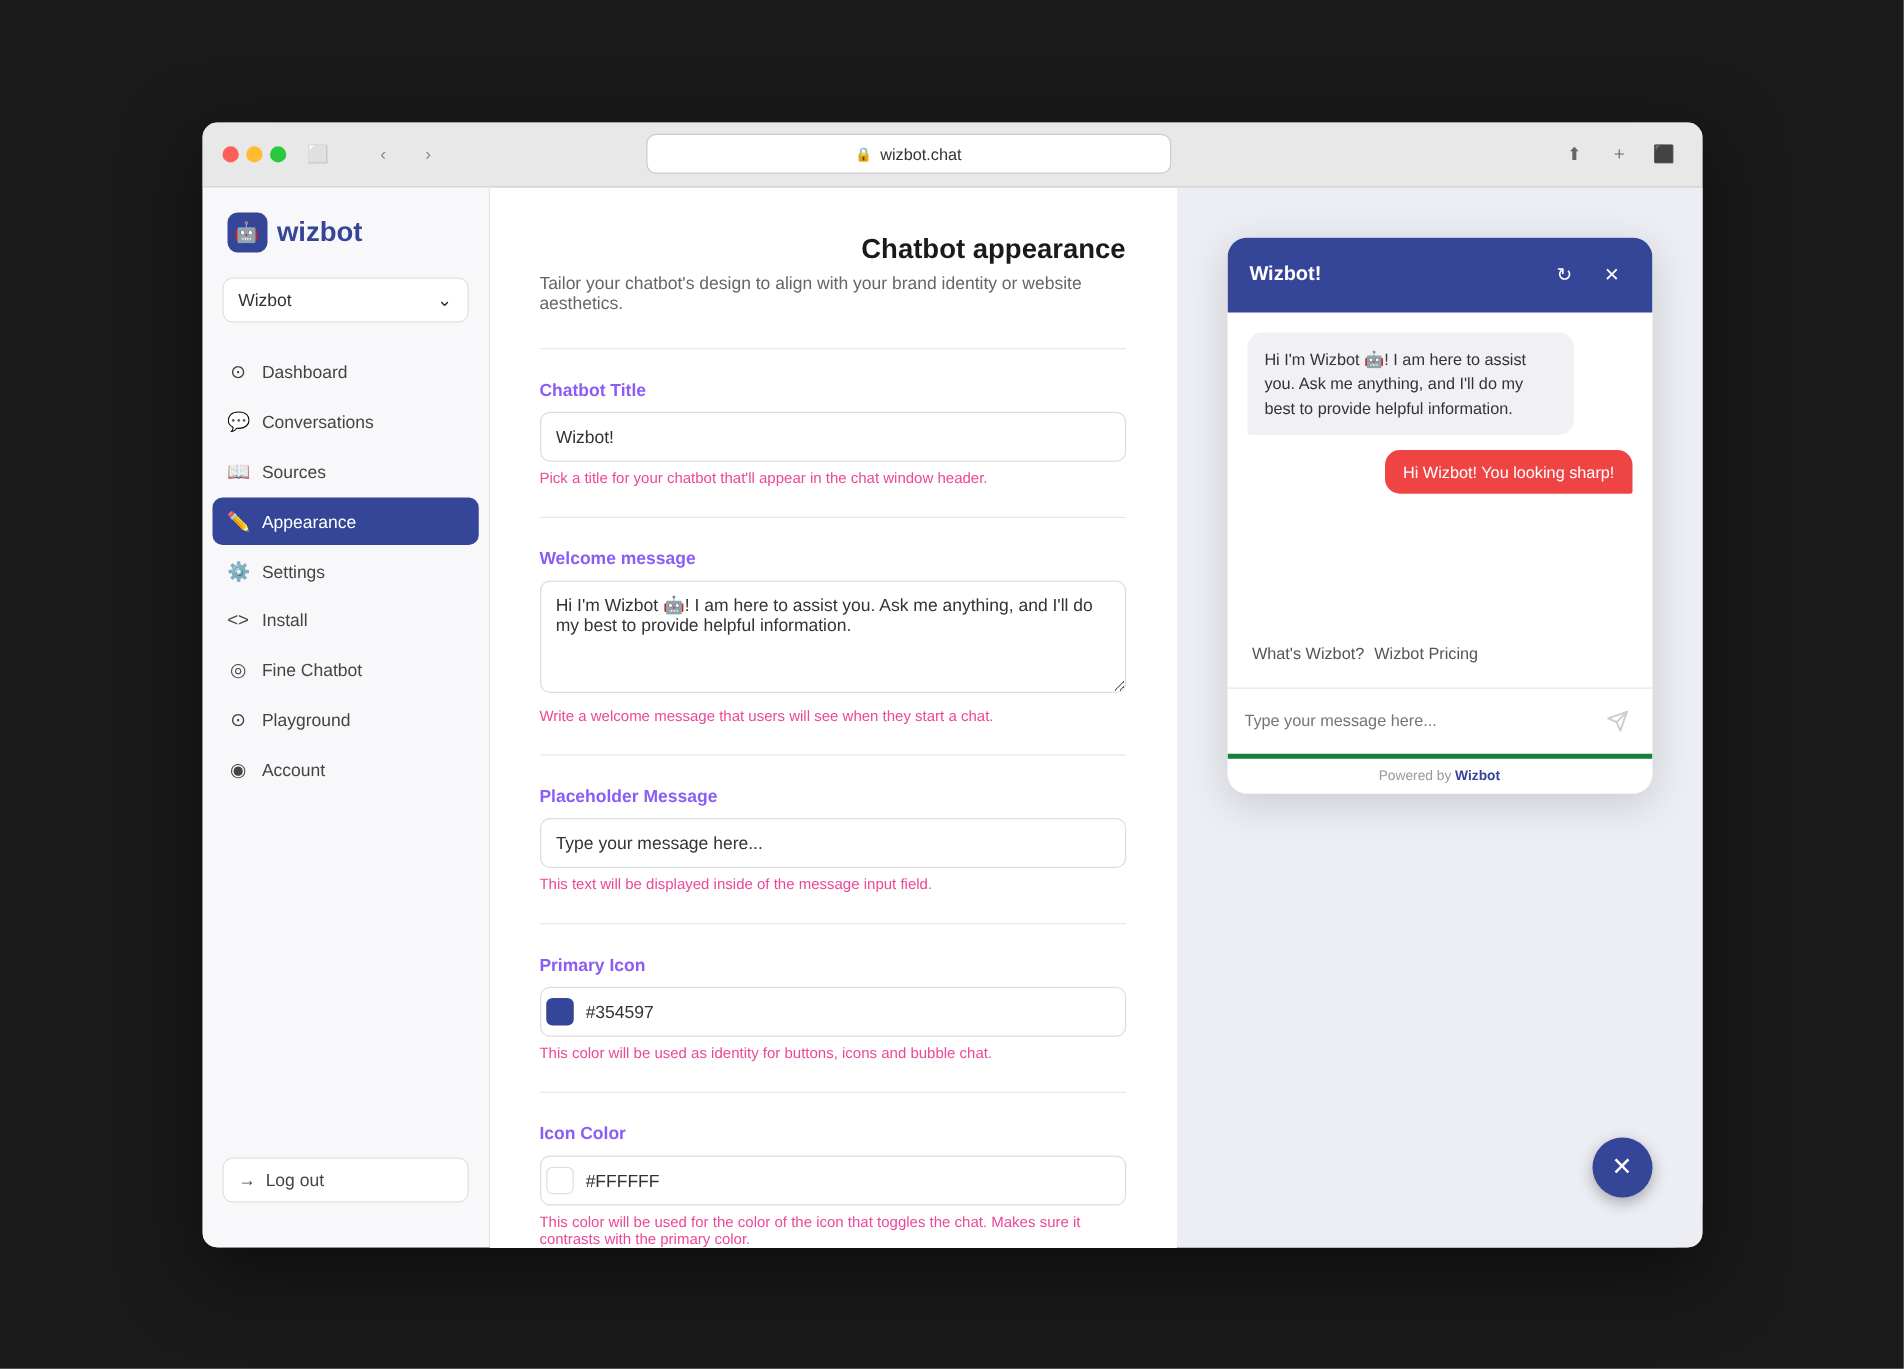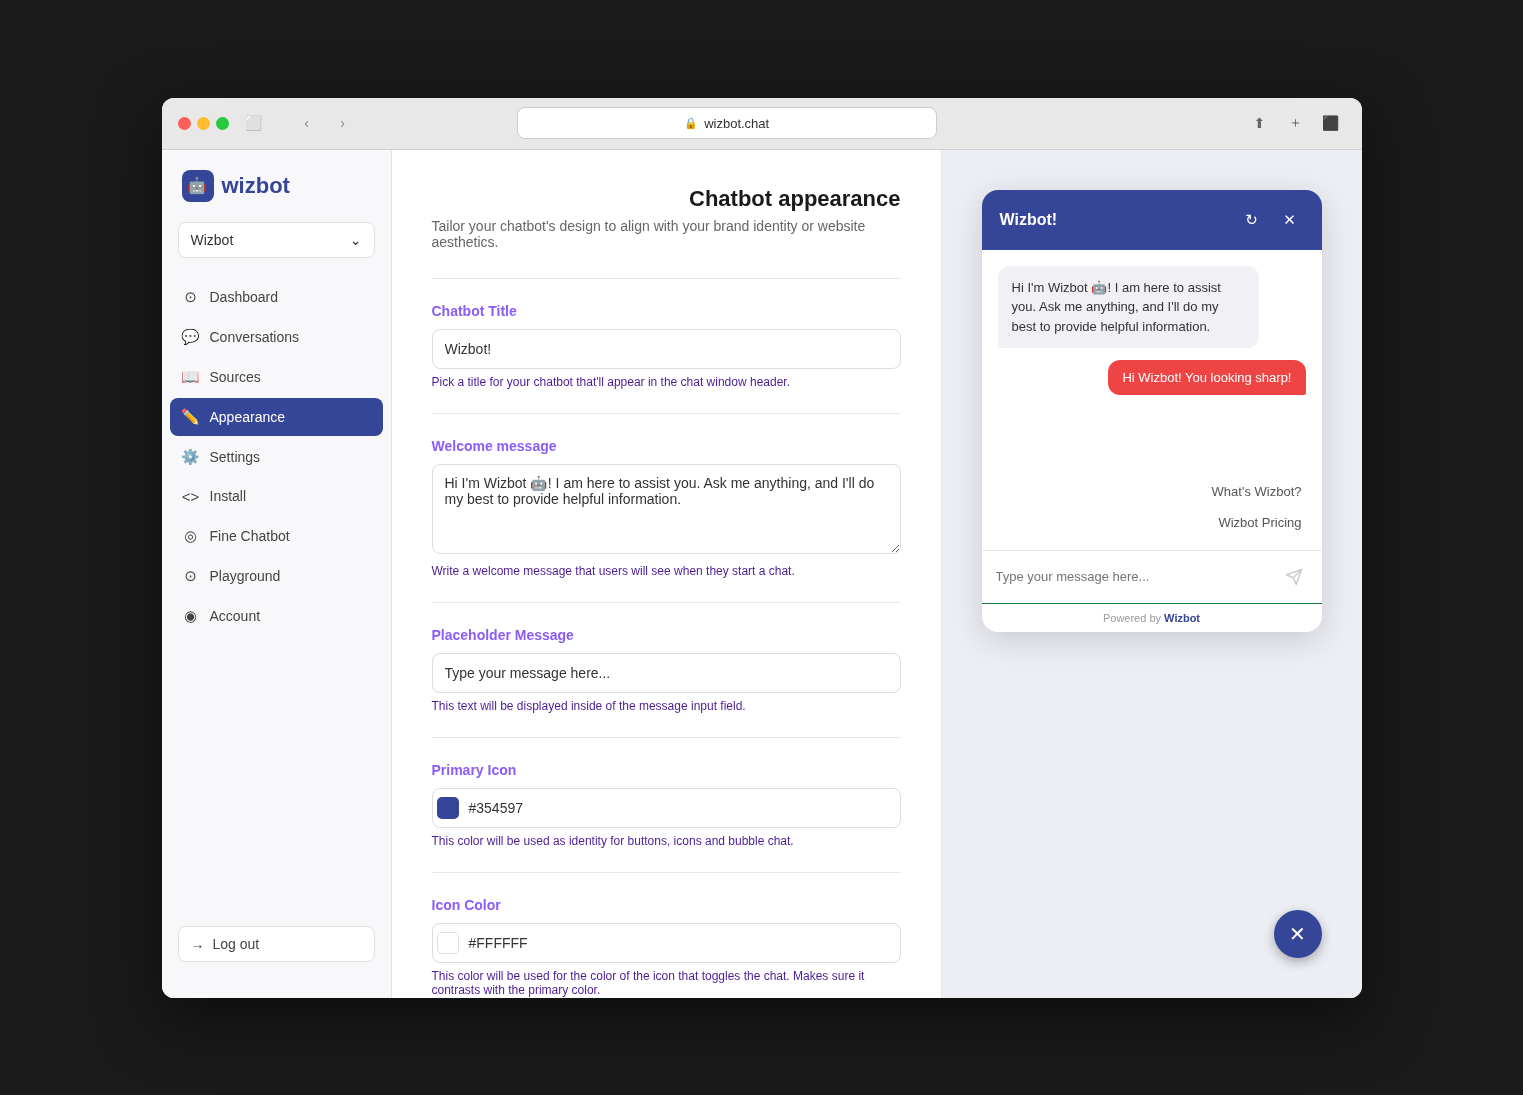--- a/index.html
+++ b/index.html
@@ -266,21 +266,21 @@
       font-size: 14px;
       color: #333;
       outline: none;
       resize: vertical;
       background: white;
       font-family: inherit;
     }
 
     .form-hint {
       font-size: 12px;
-      color: #4c1d95;
+      color: #ec4899;
       margin-top: 6px;
     }
 
     .color-input-wrapper {
       display: flex;
       align-items: center;
       gap: 10px;
       height: 40px;
       border: 1px solid #ddd;
       border-radius: 8px;
@@ -373,21 +373,21 @@
       color: white;
       border-radius: 12px 12px 2px 12px;
       padding: 10px 14px;
       font-size: 13px;
       align-self: flex-end;
       max-width: 80%;
     }
 
     .suggestions {
       display: flex;
-      flex-direction: column;
+      flex-direction: row;
       align-items: flex-end;
       gap: 8px;
       margin-top: auto;
       padding: 0 4px;
     }
     .suggestion-chip {
       background: transparent;
       border: none;
       font-size: 13px;
       color: #555;
@@ -421,21 +421,21 @@
       cursor: pointer;
       color: #ccc;
       font-size: 16px;
     }
 
     .chat-footer {
       padding: 8px;
       text-align: center;
       font-size: 11px;
       color: #999;
-      border-top: 1px solid #15803d;
+      border-top: 4px solid #15803d;
     }
     .chat-footer a { color: #354597; text-decoration: none; font-weight: 600; }
 
     .chat-fab {
       width: 48px;
       height: 48px;
       background: #354597;
       border-radius: 50%;
       display: flex;
       align-items: center;

